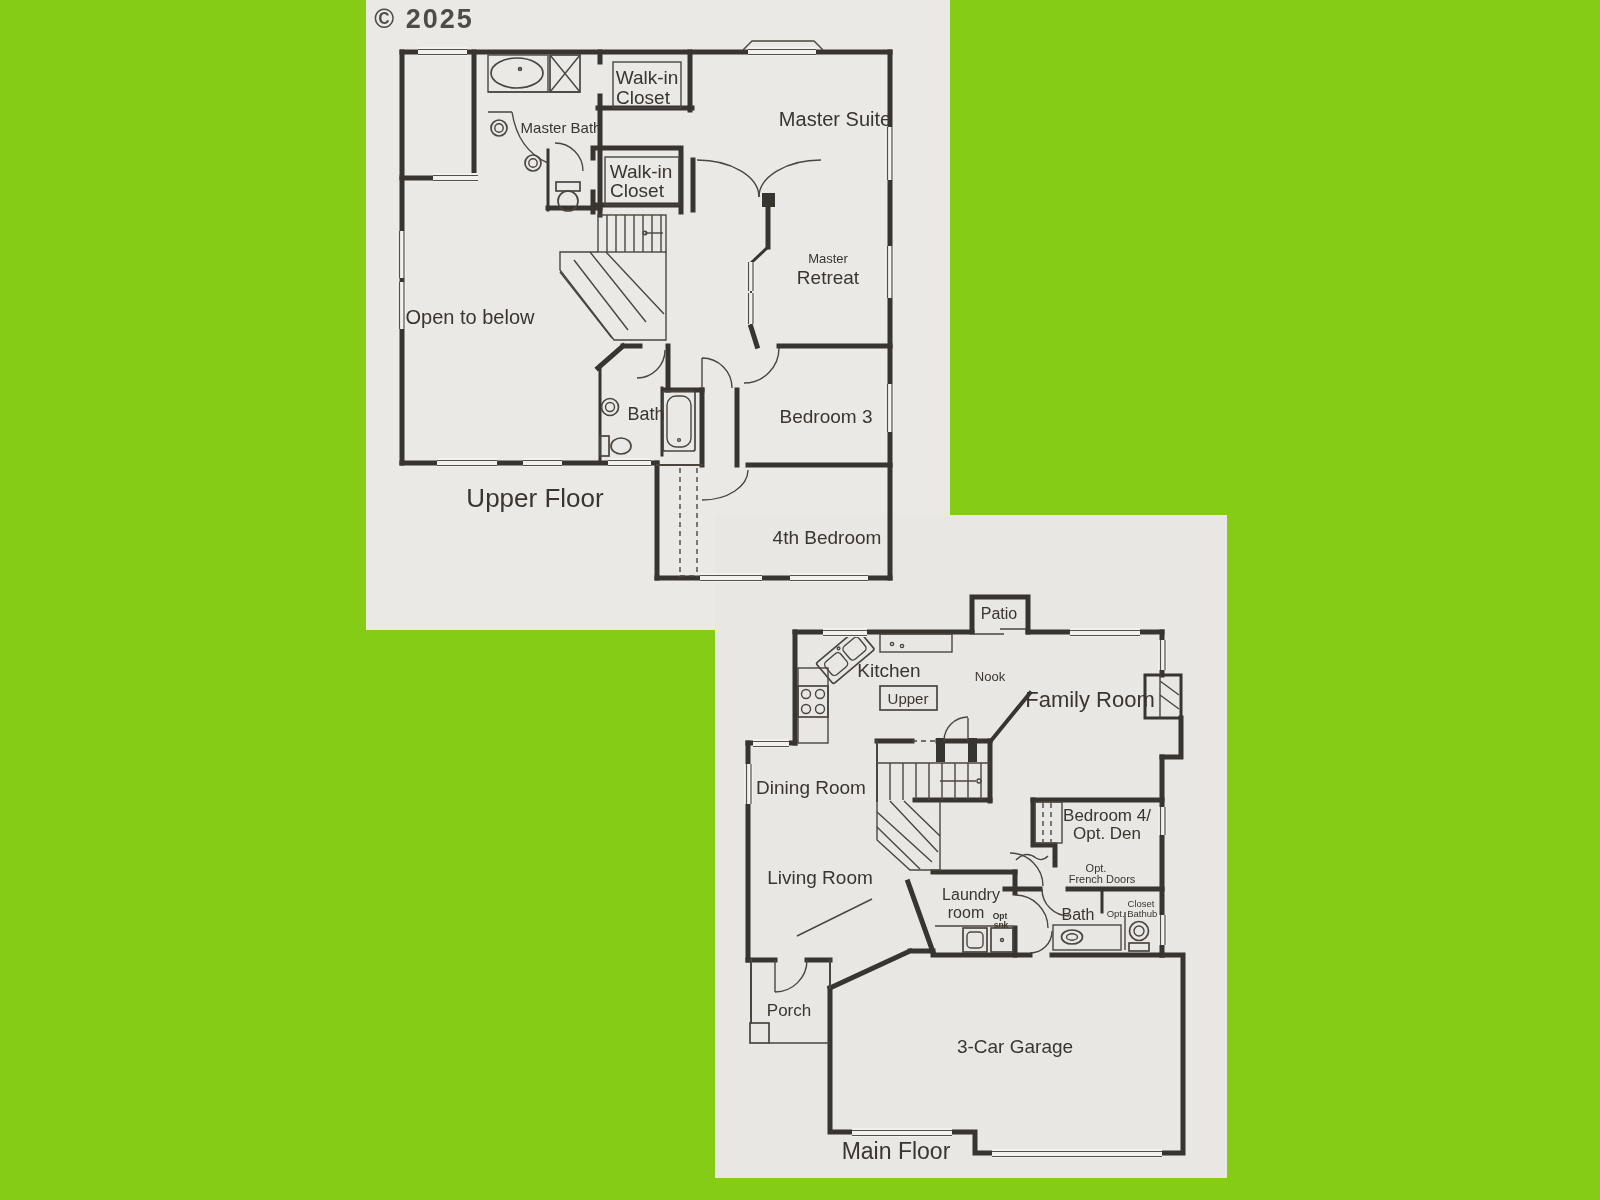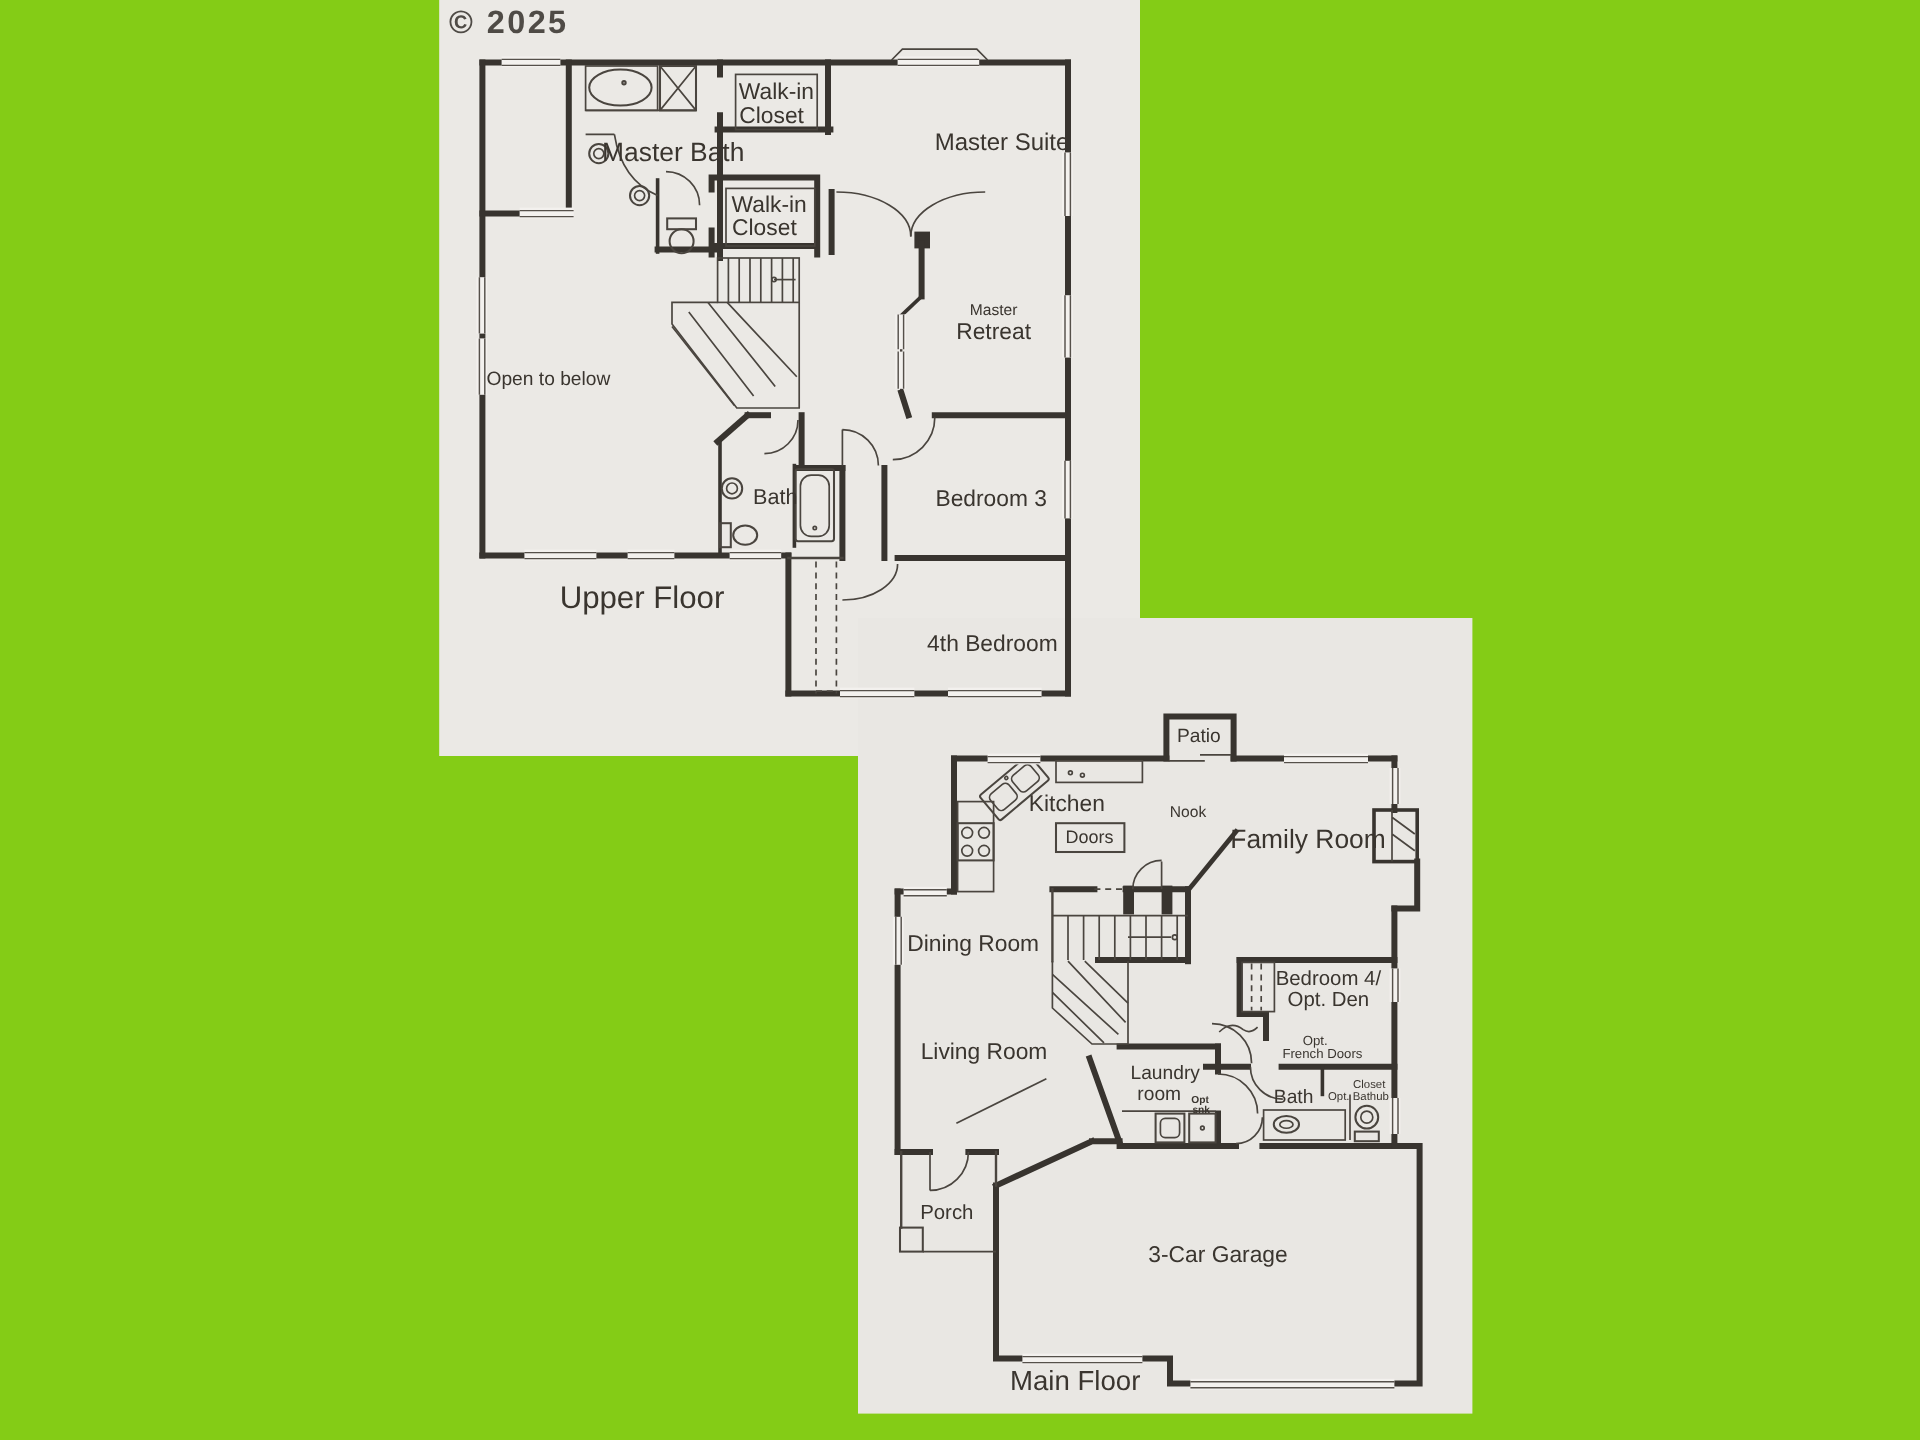--- a/index.html
+++ b/index.html
@@ -351,36 +351,36 @@
           <rect class="winfill" x="992" y="1149" width="170" height="9"></rect>
           <path class="winln" d="M992,1151.5 H1162 M992,1156.5 H1162"></path>
         </g>
     </g>
   </svg>
 
   <div class="lb bold" style="left:424px;top:19px;font-size:27px;letter-spacing:2px;color:#4f4b46;">© 2025</div>
 
   <div class="lb" style="left:647px;top:77px;font-size:19px;">Walk-in</div>
   <div class="lb" style="left:643px;top:97px;font-size:19px;">Closet</div>
-  <div class="lb" style="left:561px;top:127px;font-size:22px;">Master Bath</div>
+  <div class="lb" style="left:561px;top:127px;font-size:15px;">Master Bath</div>
   <div class="lb" style="left:787px;top:119px;font-size:20px;margin-left:48px;">Master Suite</div>
   <div class="lb" style="left:641px;top:171px;font-size:19px;">Walk-in</div>
   <div class="lb" style="left:637px;top:190px;font-size:19px;">Closet</div>
   <div class="lb" style="left:828px;top:258px;font-size:13px;">Master</div>
   <div class="lb" style="left:828px;top:277px;font-size:19px;">Retreat</div>
-  <div class="lb" style="left:457px;top:317px;font-size:16px;">Open to below</div>
+  <div class="lb" style="left:470px;top:317px;font-size:20px;">Open to below</div>
   <div class="lb" style="left:646px;top:414px;font-size:18px;">Bath</div>
   <div class="lb" style="left:826px;top:416px;font-size:19px;">Bedroom 3</div>
   <div class="lb" style="left:827px;top:537px;font-size:19px;">4th Bedroom</div>
   <div class="lb" style="left:535px;top:498px;font-size:26px;">Upper Floor</div>
 
   <div class="lb" style="left:999px;top:614px;font-size:16px;">Patio</div>
   <div class="lb" style="left:889px;top:670px;font-size:19px;">Kitchen</div>
   <div class="lb" style="left:990px;top:676px;font-size:13px;">Nook</div>
-  <div class="lb" style="left:908px;top:698px;font-size:15px;">Doors</div>
+  <div class="lb" style="left:908px;top:698px;font-size:15px;">Upper</div>
   <div class="lb" style="left:1090px;top:700px;font-size:22px;">Family Room</div>
   <div class="lb" style="left:811px;top:787px;font-size:19px;">Dining Room</div>
   <div class="lb" style="left:1107px;top:815px;font-size:17px;">Bedroom 4/</div>
   <div class="lb" style="left:1107px;top:833px;font-size:17px;">Opt. Den</div>
   <div class="lb" style="left:1096px;top:868px;font-size:11px;">Opt.</div>
   <div class="lb" style="left:1102px;top:879px;font-size:11px;">French Doors</div>
   <div class="lb" style="left:820px;top:877px;font-size:19px;">Living Room</div>
   <div class="lb" style="left:971px;top:895px;font-size:16px;">Laundry</div>
   <div class="lb" style="left:966px;top:913px;font-size:16px;">room</div>
   <div class="lb bold" style="left:1000px;top:916px;font-size:8.5px;">Opt</div>

